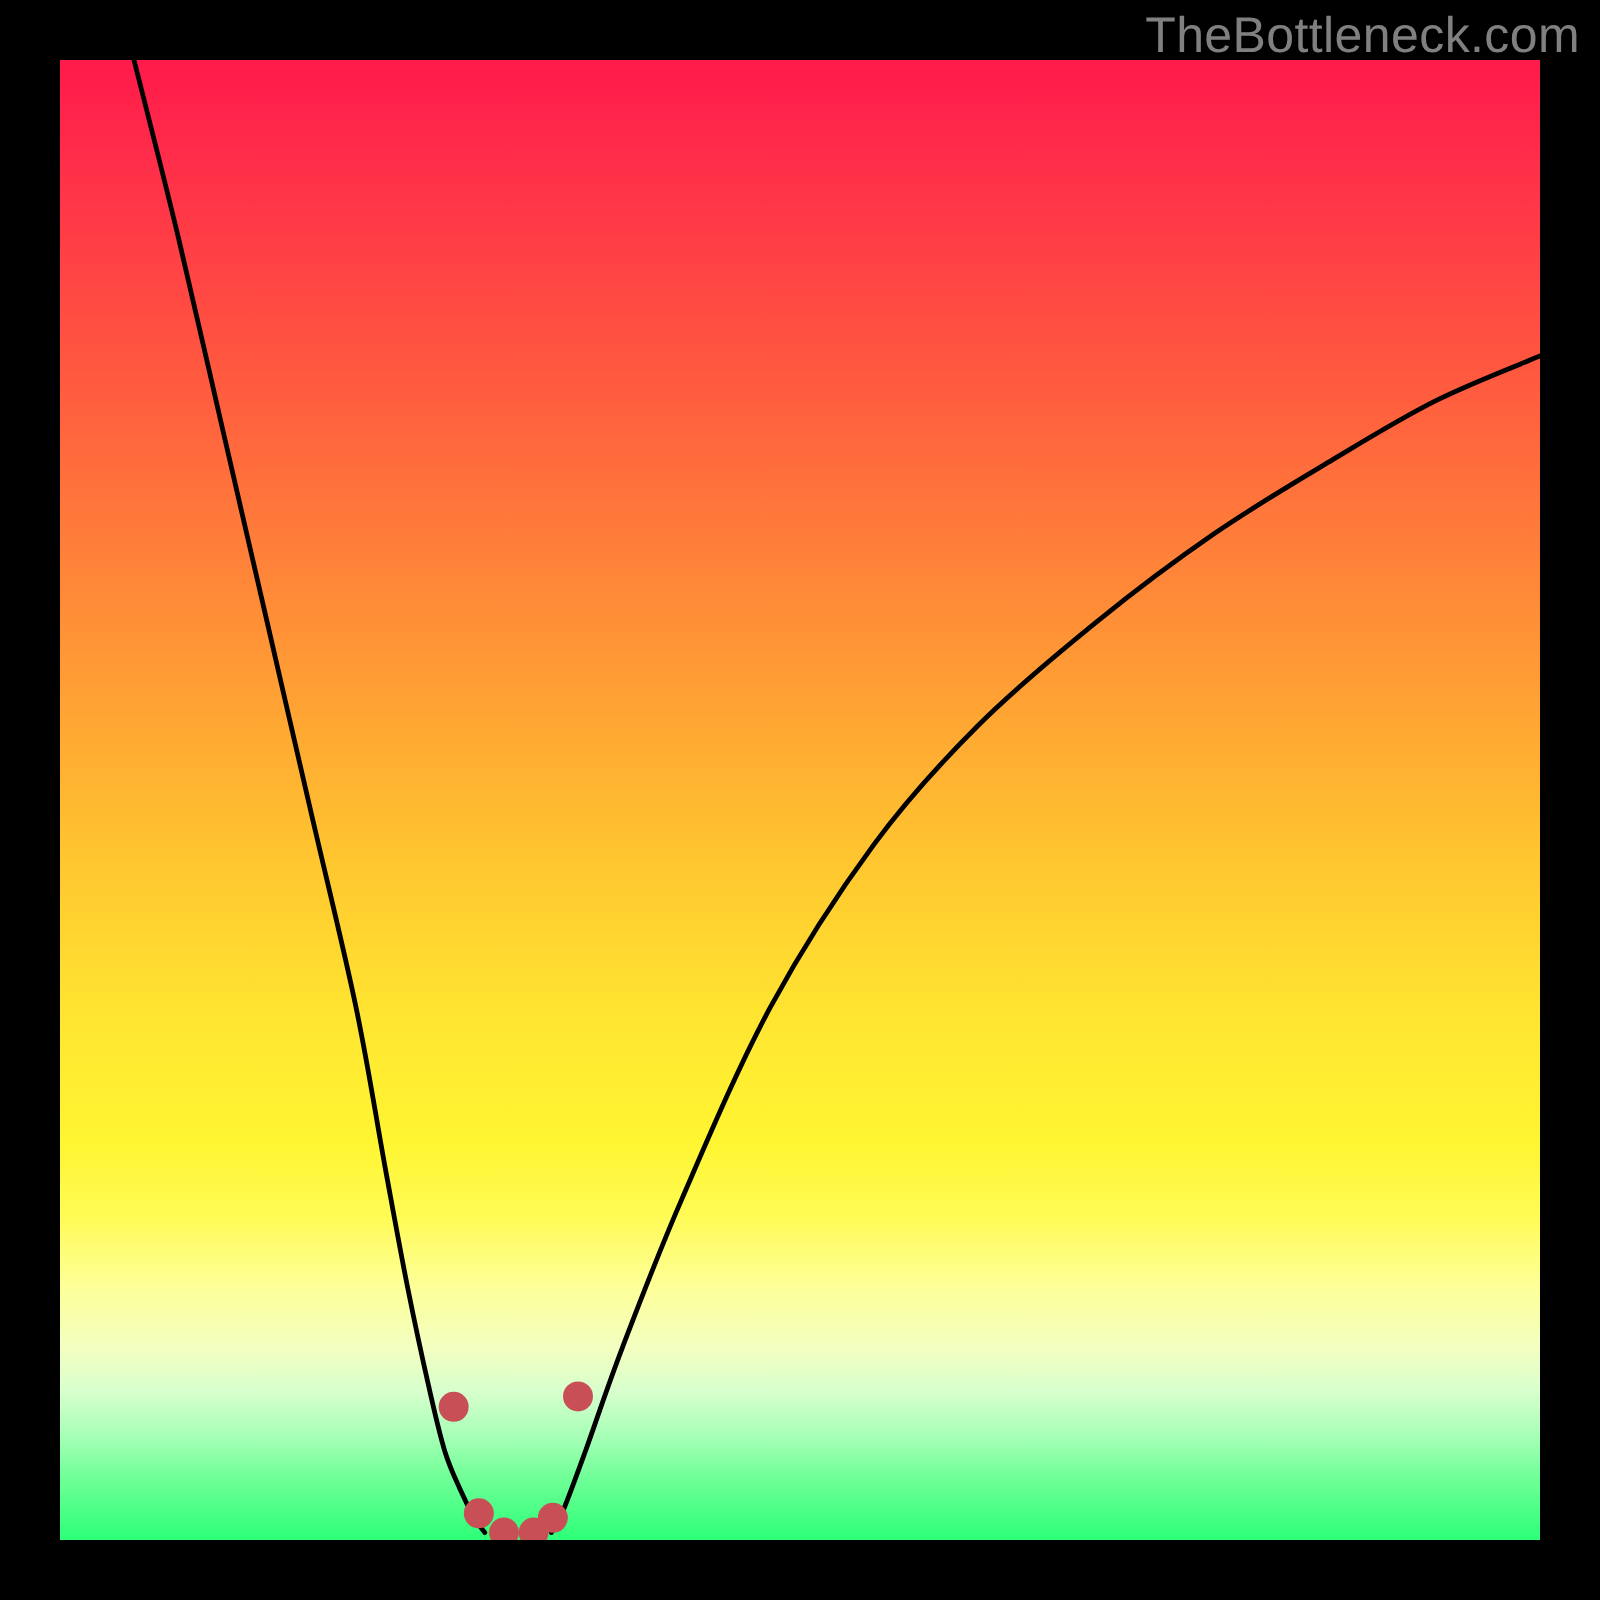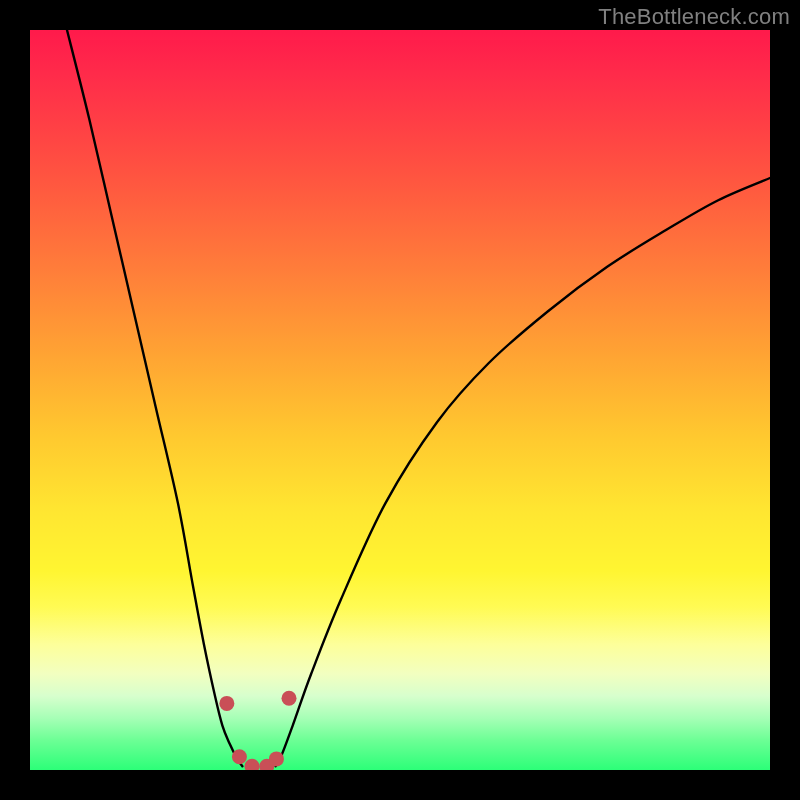--- a/index.html
+++ b/index.html
@@ -15,21 +15,21 @@
     position: relative;
     width: 800px;
     height: 800px;
     background: #000;
   }
   .watermark {
     position: absolute;
     top: 4px;
     right: 10px;
     color: #808080;
-    font-size: 22px;
+    font-size: 25px;
     font-weight: 500;
     letter-spacing: 0.2px;
     z-index: 20;
   }
   .plot-area {
     position: absolute;
     left: 30px;
     top: 30px;
     width: 740px;
     height: 740px;

